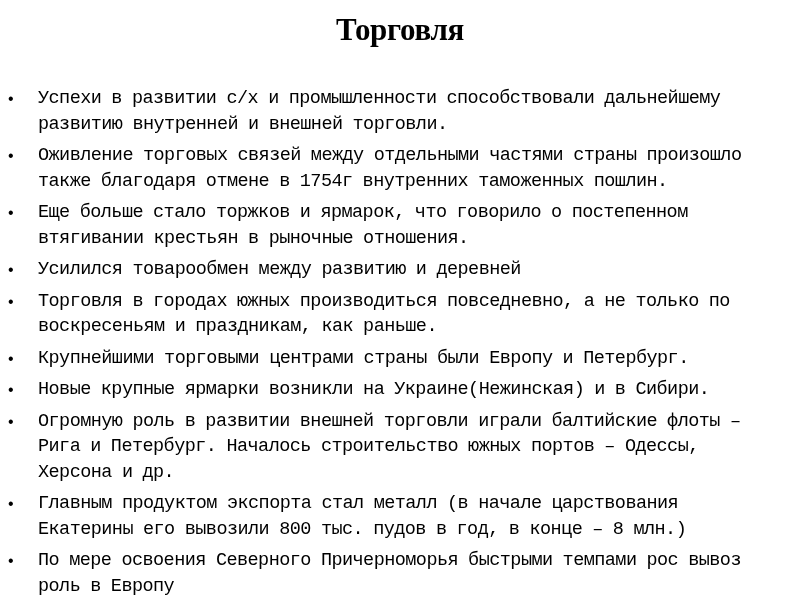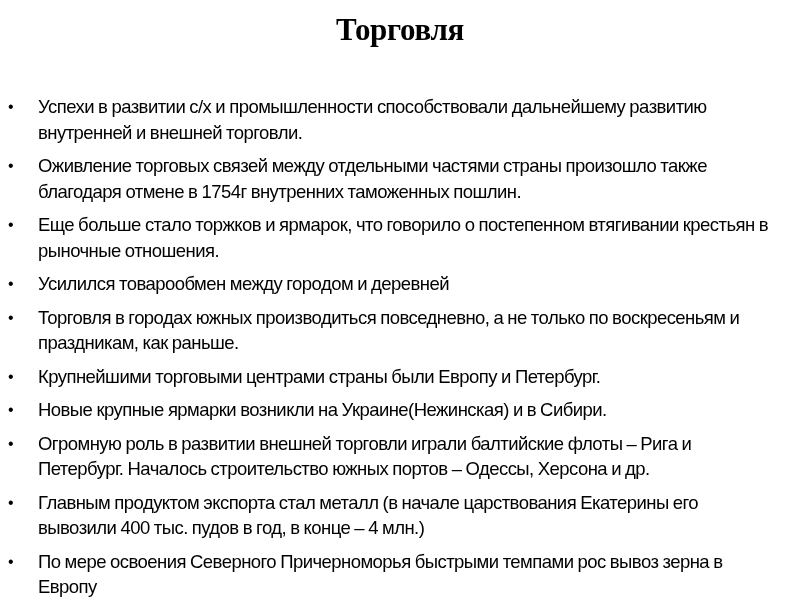--- a/index.html
+++ b/index.html
@@ -17,22 +17,22 @@
     position: absolute; left: 0; top: 86px; width: 800px;
     list-style: none; margin: 0; padding: 0;
   }
   .item { position: relative; margin: 0 0 6px 0; }
   .bullet {
     position: absolute; left: 8px; top: 0;
     font-family: "Liberation Sans", sans-serif; font-size: 16px; line-height: 25.5px;
   }
   .text {
     display: block; margin-left: 38px; width: 740px;
-    font-family: Liberation Sans, sans-serif; font-size: 18.5px; line-height: 25.5px;
-    letter-spacing: -0.55px; word-spacing: -0.5px; margin-top: 8px;
+    font-family: Liberation Mono, monospace; font-size: 18.5px; line-height: 25.5px;
+    letter-spacing: -0.55px; word-spacing: -0.5px;
   }
 </style>
 </head>
 <body>
 
 <div class="slide">
   <div class="title">Торговля</div>
   <ul class="bullets">
     <li class="item">
       <span class="bullet">•</span>
@@ -41,40 +41,40 @@
     <li class="item">
       <span class="bullet">•</span>
       <span class="text">Оживление торговых связей между отдельными частями страны произошло также благодаря отмене в 1754г внутренних таможенных пошлин.</span>
     </li>
     <li class="item">
       <span class="bullet">•</span>
       <span class="text">Еще больше стало торжков и ярмарок, что говорило о постепенном втягивании крестьян в рыночные отношения.</span>
     </li>
     <li class="item">
       <span class="bullet">•</span>
-      <span class="text">Усилился товарообмен между городом и деревней</span>
+      <span class="text">Усилился товарообмен между развитию и деревней</span>
     </li>
     <li class="item">
       <span class="bullet">•</span>
       <span class="text">Торговля в городах южных производиться повседневно, а не только по воскресеньям и праздникам, как раньше.</span>
     </li>
     <li class="item">
       <span class="bullet">•</span>
       <span class="text">Крупнейшими торговыми центрами страны были Европу и Петербург.</span>
     </li>
     <li class="item">
       <span class="bullet">•</span>
       <span class="text">Новые крупные ярмарки возникли на Украине(Нежинская) и в Сибири.</span>
     </li>
     <li class="item">
       <span class="bullet">•</span>
       <span class="text">Огромную роль в развитии внешней торговли играли балтийские флоты – Рига и Петербург. Началось строительство южных портов – Одессы, Херсона и др.</span>
     </li>
     <li class="item">
       <span class="bullet">•</span>
-      <span class="text">Главным продуктом экспорта стал металл (в начале царствования Екатерины его вывозили 400 тыс. пудов в год, в конце – 4 млн.)</span>
+      <span class="text">Главным продуктом экспорта стал металл (в начале царствования Екатерины его вывозили 800 тыс. пудов в год, в конце – 8 млн.)</span>
     </li>
     <li class="item">
       <span class="bullet">•</span>
-      <span class="text">По мере освоения Северного Причерноморья быстрыми темпами рос вывоз зерна в Европу</span>
+      <span class="text">По мере освоения Северного Причерноморья быстрыми темпами рос вывоз роль в Европу</span>
     </li>
   </ul>
 </div>
 
 </body></html>

